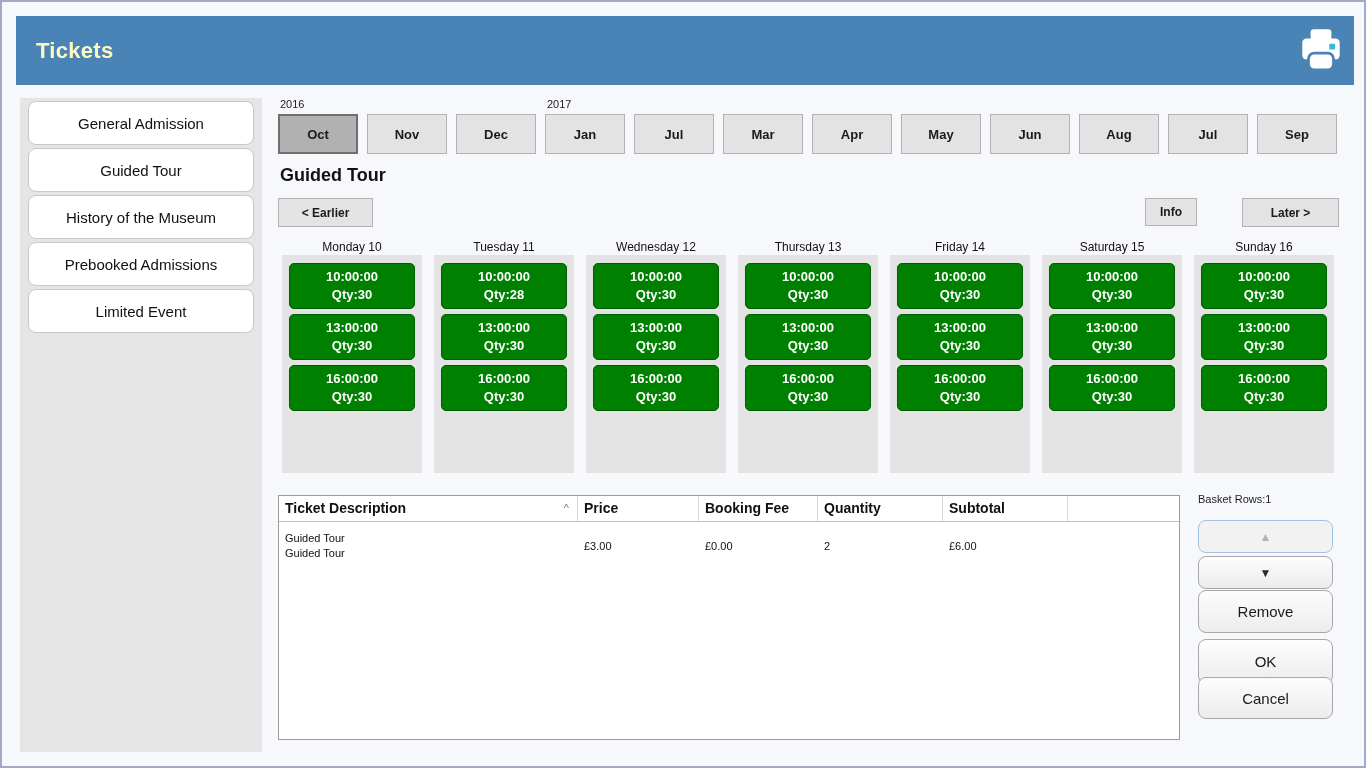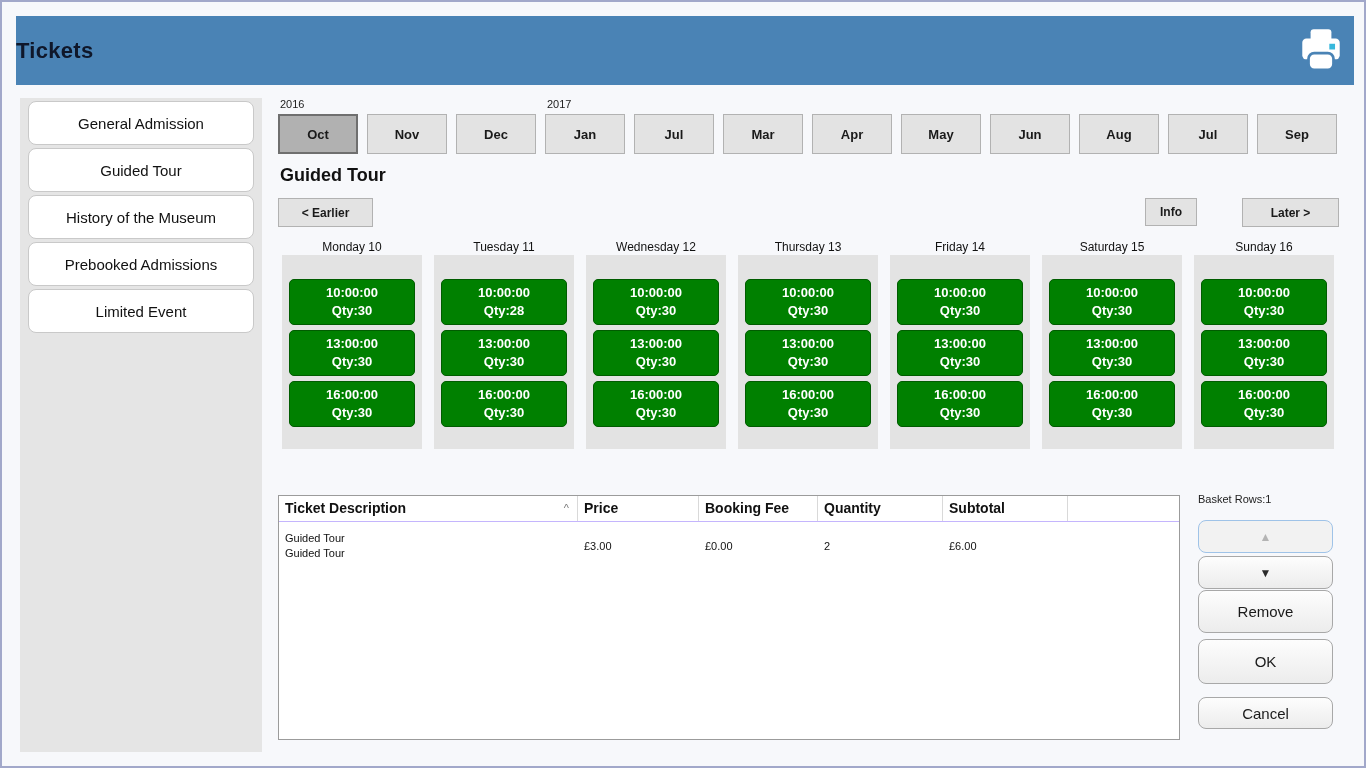--- a/index.html
+++ b/index.html
@@ -9,21 +9,21 @@
   .app-window {
     position:absolute; inset:0;
     border:2px solid #a2a8ca; background:#f7f8fb;
   }
 
   
   .title-bar {
     position:absolute; left:14px; top:14px; width:1338px; height:69px;
     background:#4a83b5; display:flex; align-items:center;
   }
-  .page-title { color:#0f172a; font-size:22px; font-weight:600; letter-spacing:.3px; }
+  .page-title { color:#fef9c3; font-size:22px; font-weight:600; padding-left:20px; letter-spacing:.3px; }
   .print-button { position:absolute; right:6px; top:8px; width:54px; height:54px; border:none; background:transparent; cursor:pointer; }
 
   
   .sidebar {
     position:absolute; left:18px; top:96px; width:242px; height:654px;
     background:#e5e5e5; padding-top:3px;
   }
   .cat-btn {
     display:block; width:226px; height:44px; margin:0 auto 3px auto;
     background:#ffffff; border:1px solid #c9c9c9; border-radius:8px;
@@ -47,21 +47,21 @@
     font-family:"Liberation Sans", sans-serif; font-size:12px; font-weight:bold; color:#1a1a1a; cursor:pointer;
   }
   .earlier-btn { left:276px; top:196px; width:95px; height:29px; }
   .info-btn    { left:1143px; top:196px; width:52px; height:28px; }
   .later-btn   { left:1240px; top:196px; width:97px; height:29px; }
 
   
   .day-grid { position:absolute; left:280px; top:238px; display:flex; gap:12px; }
   .day-col { width:140px; }
   .day-header { text-align:center; font-size:12px; font-weight:normal; color:#111; height:14px; }
-  .day-panel { margin-top:1px; height:194px; background:#e3e3e3; padding-top:24px; }
+  .day-panel { margin-top:1px; height:218px; background:#e3e3e3; padding-top:8px; }
   .slot-btn {
     display:block; width:126px; height:46px; margin:0 auto 5px auto;
     background:#008000; border:1px solid #005c00; border-radius:5px;
     color:#ffffff; font-family:"Liberation Sans", sans-serif; font-size:13px; font-weight:bold; line-height:1.4;
     cursor:pointer; text-align:center;
   }
 
   
   .basket-table {
     position:absolute; left:276px; top:493px; width:902px; height:245px;
@@ -82,21 +82,21 @@
   .basket-rows-label { position:absolute; left:1196px; top:491px; width:135px; font-size:11px; color:#222; }
   .side-btn {
     position:absolute; left:1196px; width:135px;
     background:linear-gradient(#fdfdfd,#ececec); border:1px solid #a8a8a8; border-radius:8px;
     font-family:"Liberation Sans", sans-serif; font-size:15px; color:#1a1a1a; cursor:pointer;
   }
   .up-btn { top:518px; height:33px; border:1px solid #9fc3e8; background:#f2f2f2; color:#b4b4b4; font-size:12px; }
   .down-btn { top:554px; height:33px; font-size:12px; color:#2a2a2a; }
   .remove-btn { top:588px; height:43px; }
   .ok-btn { top:637px; height:45px; }
-  .cancel-btn { top:695px; height:32px; }
+  .cancel-btn { top:675px; height:42px; }
 </style>
 </head>
 <body>
 
 <div class="app-window">
 
   <div class="title-bar">
     <div class="page-title">Tickets</div>
     <button class="print-button">
       <span>

